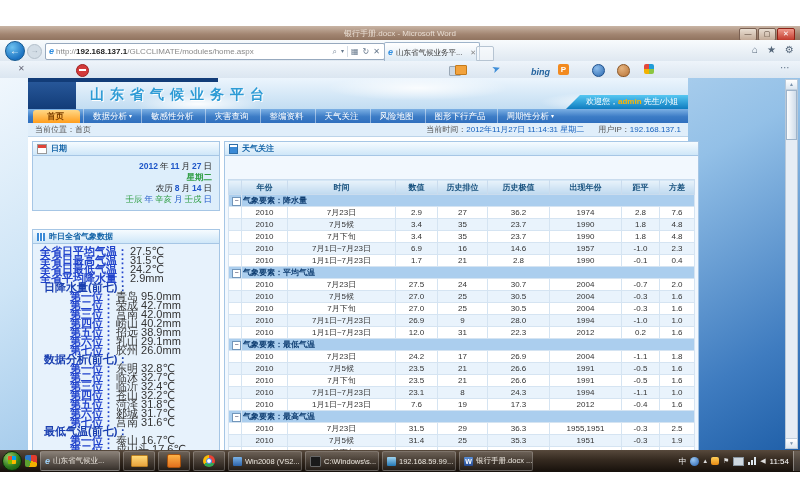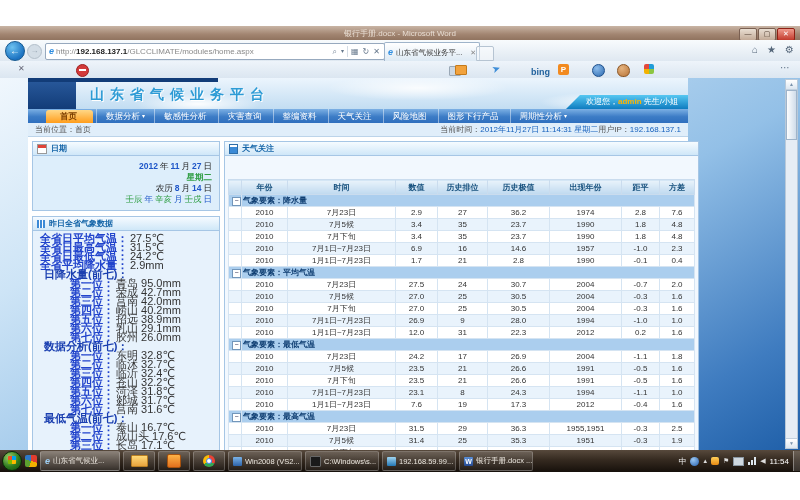--- a/index.html
+++ b/index.html
@@ -44,21 +44,21 @@
     background:linear-gradient(#eef4fa,#dbe6f1);border-bottom:1px solid #c4d2e0}
   .t-ico{position:absolute;top:3px;font-size:9px;color:#667}
   .blocked{position:absolute;left:76px;top:3px;width:11px;height:11px;border-radius:50%;background:#d23a3a;
     border:1px solid #9e1f1f}
   .blocked i{display:block;width:7px;height:2px;background:#fff;margin:4px auto 0}
   .cards{position:absolute;left:449px;top:4px;width:16px;height:10px}
   .cards i{position:absolute;width:10px;height:8px;border-radius:1px;display:block}
   .cards i.c1{left:0;top:1px;background:#cdd7e1;border:1px solid #9aa8b6}
   .cards i.c2{left:6px;top:0;background:#f2a23c;border:1px solid #c47a1a}
   .plane{position:absolute;left:492px;top:2px;font-size:10px;color:#3f8ed8;transform:rotate(-18deg)}
-  .binglogo{position:absolute;left:531px;top:6px;font-size:9px;font-weight:bold;color:#23639e}
+  .binglogo{position:absolute;left:531px;top:6px;font-size:9px;font-weight:bold;font-style:italic;color:#23639e}
   .pbadge{position:absolute;left:558px;top:3px;width:11px;height:11px;border-radius:2px;background:#f28a1f;
     color:#fff;font-size:8px;font-weight:bold;text-align:center;line-height:11px}
   .plug{position:absolute;left:592px;top:3px;width:11px;height:11px;border-radius:50%;
     background:radial-gradient(circle at 35% 30%,#8cbcec,#2d6bb0);border:1px solid #1d4f8c}
   .pet{position:absolute;left:617px;top:3px;width:11px;height:11px;border-radius:50% 50% 45% 45%;
     background:radial-gradient(circle at 35% 30%,#e4b27e,#b9763a);border:1px solid #8a5423}
   .grid4{position:absolute;left:644px;top:3px;width:10px;height:10px;border-radius:2px;
     background:conic-gradient(#1f9cd8 0 25%,#8cc641 0 50%,#f2b200 0 75%,#e4493d 0)}
   .more{position:absolute;right:10px;top:1px;font-size:10px;color:#66788c}
 
@@ -85,38 +85,38 @@
   .hdr-strip{position:absolute;left:0;top:0;width:190px;height:4px;background:#123c78}
   .site-title{position:absolute;left:62px;top:8px;font-size:14px;font-weight:bold;letter-spacing:6px;
     color:#2d9bd5;text-shadow:1px 1px 0 #fff;white-space:nowrap}
   .welcome{position:absolute;right:0;bottom:0;height:14px;line-height:14px;padding:0 10px 0 20px;
     background:linear-gradient(#57c8f2,#0f7cc0);clip-path:polygon(14px 0,100% 0,100% 100%,0 100%);
     color:#fff;font-size:8px;white-space:nowrap}
   .welcome .user{color:#ffb400;font-weight:bold}
 
   
   .pg-nav{height:14px;background:linear-gradient(#7cb0e4,#3c7cc6 55%,#2f6fbe);display:flex;align-items:flex-end;
-    padding-left:18px;font-size:8.5px;color:#fff}
+    padding-left:5px;font-size:8.5px;color:#fff}
   .nav-item{padding:0 9px;height:14px;line-height:14px;display:flex;align-items:center;gap:2px;white-space:nowrap}
   span.nav-item:first-of-type{background:linear-gradient(#ffd887,#ff9d1c);color:#7c3f00;font-weight:bold;
     border-radius:3px 3px 0 0;height:13px;line-height:13px;margin-right:3px;padding:0 14px}
   span.nav-item:not(:first-of-type){border-left:1px solid rgba(255,255,255,.45)}
   .nav-arrow{font-size:6px}
 
   
   .pg-status{height:13px;background:#e0eefa;border-bottom:1px solid #bcd4ea;display:flex;align-items:center;
     font-size:8px;color:#555;padding:0 7px;white-space:nowrap}
   .st-left{flex:1}
   .st-val{color:#1560bd}
-  .st-ip{}
+  .st-ip{margin-left:14px}
 
   
   .pg-main{display:flex;gap:4px;padding:4px 2px 0 4px;align-items:flex-start}
   .sidebar{width:188px;flex:none}
-  .panel{border:1px solid #a6c6e5;margin-bottom:5px;background:#eaf4fd}
+  .panel{border:1px solid #a6c6e5;margin-bottom:18px;background:#eaf4fd}
   .panel-h{height:13px;background:linear-gradient(#f6fbff,#cfe7f8);border-bottom:1px solid #a6c6e5;
     display:flex;align-items:center;gap:4px;padding:0 4px;color:#1565a8;font-weight:bold;font-size:8px}
   .ico-cal{width:8px;height:8px;border:1px solid #999;background:linear-gradient(#e04438 0 3px,#fff 3px);flex:none}
   .ico-chart{width:8px;height:8px;flex:none;background:
      linear-gradient(90deg,transparent 0 2px,#fff 2px 3px,transparent 3px 5px,#fff 5px 6px,transparent 6px),#3b8ad6}
   .ico-doc{width:7px;height:8px;flex:none;background:linear-gradient(#fff 0 2px,#3b8ad6 2px);border:1px solid #2d6da8}
   .panel1-body{padding:5px 7px;text-align:right;font-size:8.5px;line-height:11px;background:#ddeefb;color:#222}
   .panel1-body span{margin-left:2px}
   .num{color:#1e56c8;font-weight:bold}
   .wk{color:#2f9e44;font-weight:bold}

